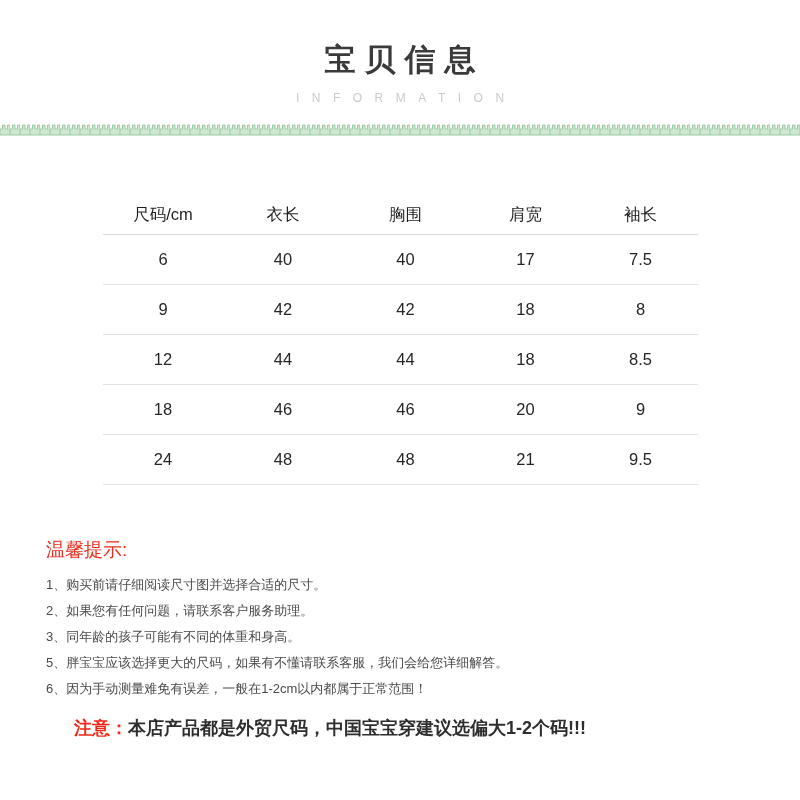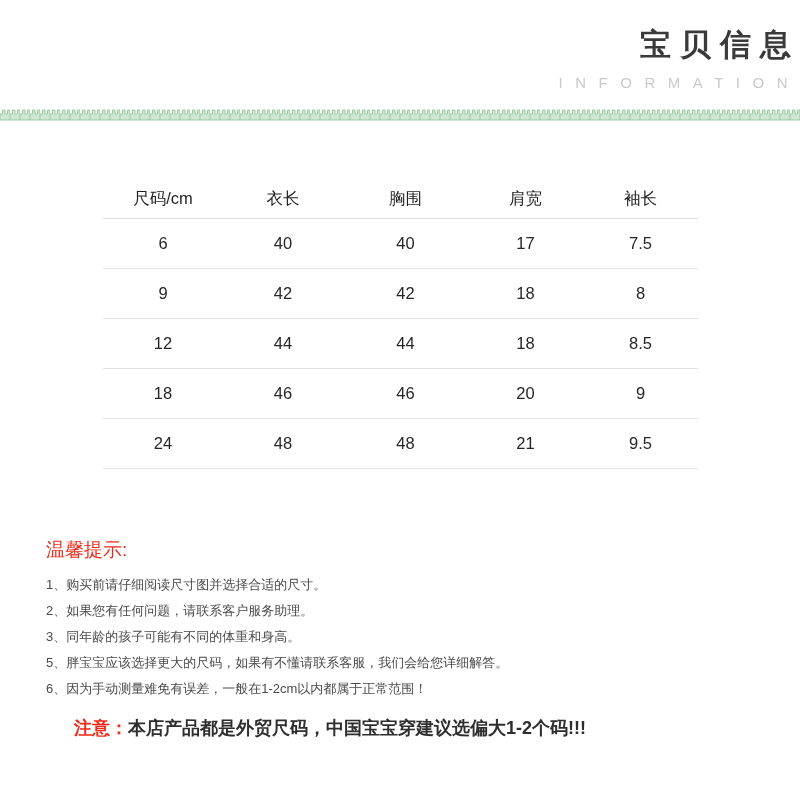--- a/index.html
+++ b/index.html
@@ -10,36 +10,36 @@
     width: 800px;
     height: 800px;
     background: #ffffff;
     font-family: "Liberation Sans", "DejaVu Sans", sans-serif;
     overflow: hidden;
     position: relative;
   }
 
   
   .header {
-    padding-top: 24px;
-    text-align: right;
+    padding-top: 39px;
+    text-align: center;
   }
   .title-cn {
     font-family: "Liberation Serif", "DejaVu Serif", serif;
     font-size: 31px;
     font-weight: 700;
     color: #3a3a3a;
     letter-spacing: 9px;
     line-height: 42px;
     text-indent: 9px;
   }
   .title-en {
     margin-top: 9px;
     font-family: "Liberation Sans", "DejaVu Sans", sans-serif;
-    font-size: 15px;
+    font-size: 12px;
     font-weight: 400;
     color: #c9c9cf;
     letter-spacing: 12.5px;
     text-indent: 12.5px;
     line-height: 16px;
   }
 
   
   .divider {
     margin-top: 16px;
@@ -51,21 +51,21 @@
   .divider svg {
     display: block;
     width: 800px;
     height: 14px;
   }
 
   
   .table-wrap {
     position: absolute;
     left: 103px;
-    top: 180px;
+    top: 196px;
     width: 595px;
   }
   table.size-table {
     width: 595px;
     border-collapse: collapse;
     table-layout: fixed;
   }
   table.size-table th,
   table.size-table td {
     border: 0;

